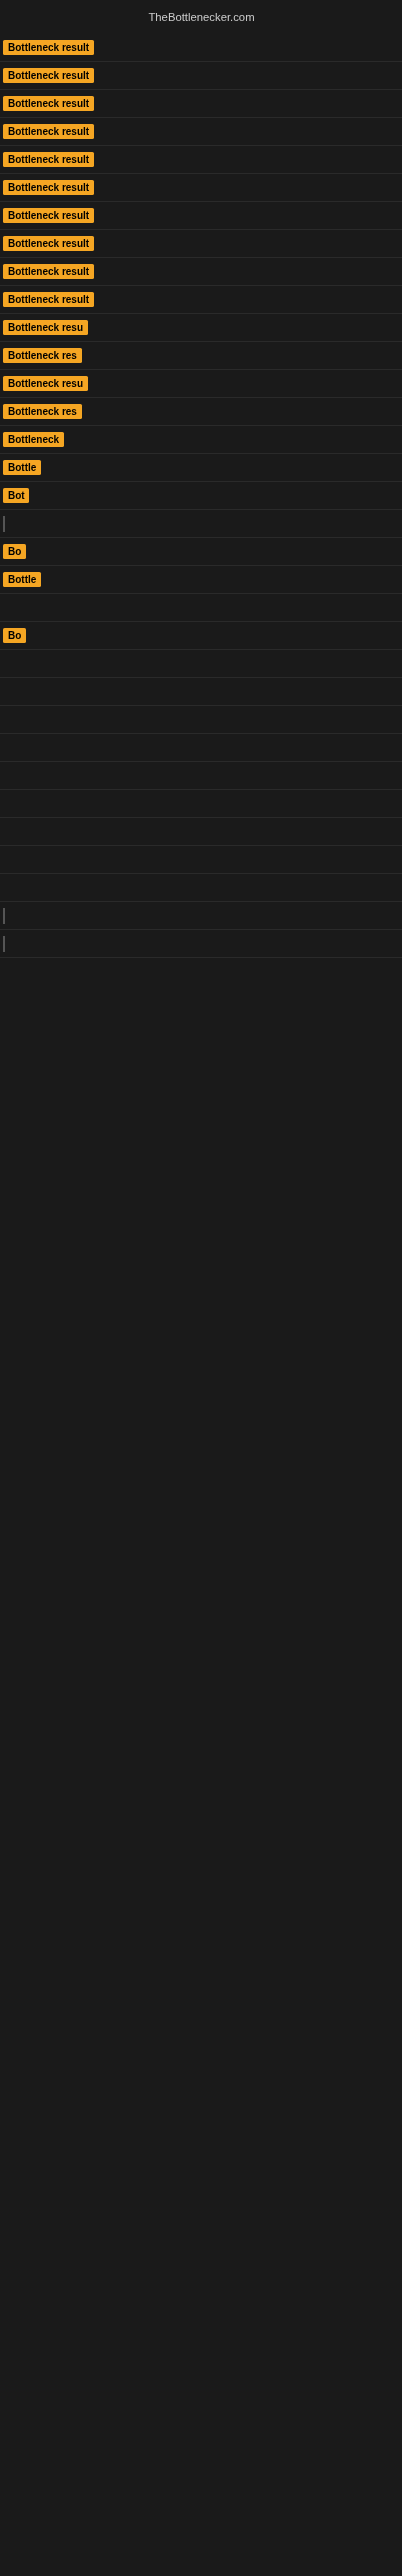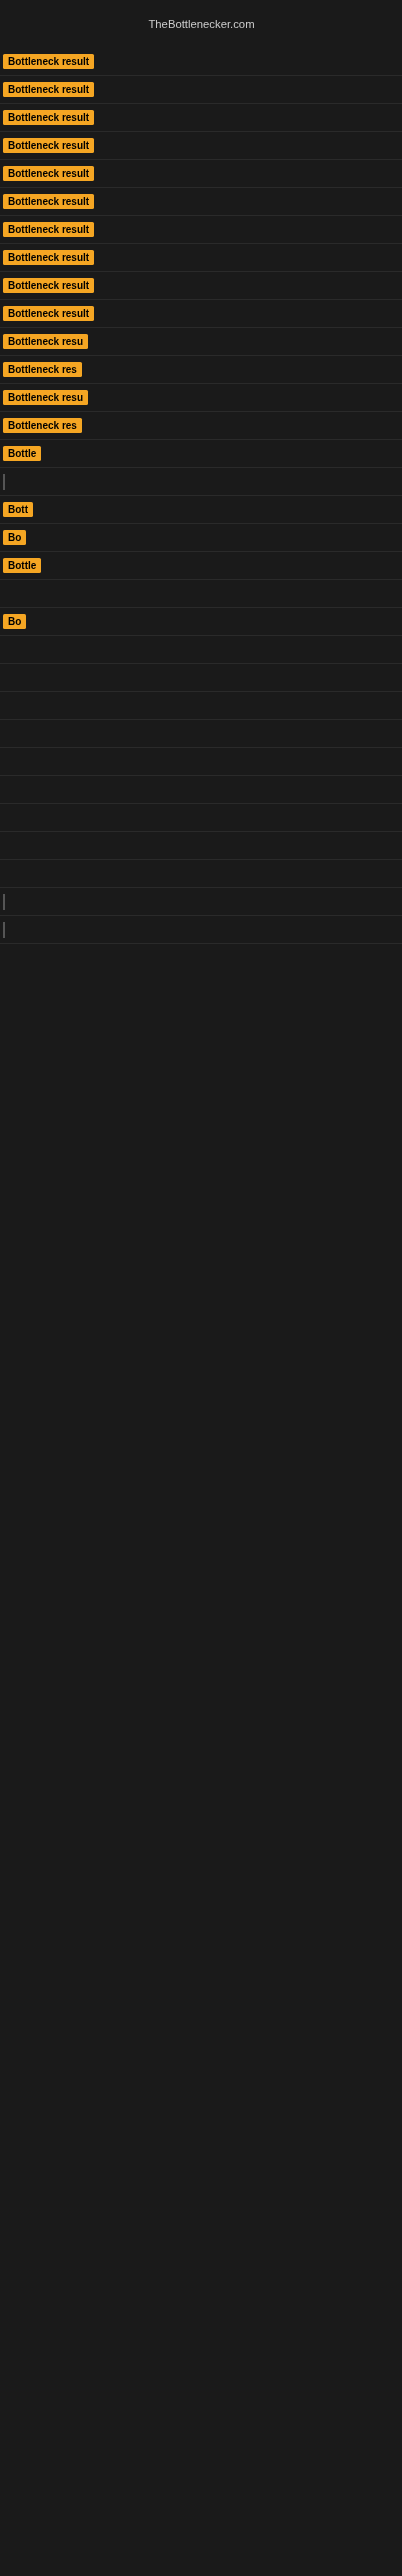--- a/index.html
+++ b/index.html
@@ -13,21 +13,21 @@
       min-height: 2576px;
       background-color: #1a1a1a;
       font-family: Arial, sans-serif;
       position: relative;
     }
 
     .site-title {
       text-align: center;
       color: #cccccc;
       font-size: 11.3px;
-      padding: 18px 0;
+      padding: 11px 0;
       background-color: #1a1a1a;
     }
 
     .bottleneck-badge {
       display: inline-block;
       background-color: #f5a623;
       color: #000000;
       font-size: 10px;
       font-weight: bold;
       padding: 2.4px 4.8px;
@@ -95,27 +95,30 @@
     <div class="row">
       <span class="bottleneck-badge">Bottleneck res</span>
     </div>
     <div class="row">
       <span class="bottleneck-badge">Bottleneck resu</span>
     </div>
     <div class="row">
       <span class="bottleneck-badge">Bottleneck res</span>
     </div>
     <div class="row">
+      <span class="bottleneck-badge">Bottleneck</span>
+    </div>
+    <div class="row">
       <span class="bottleneck-badge">Bottle</span>
     </div>
     <div class="row">
-      <div class="row-line"></div>
+      <span class="bottleneck-badge">Bot</span>
     </div>
     <div class="row">
-      <span class="bottleneck-badge">Bott</span>
+      <div class="row-line"></div>
     </div>
     <div class="row">
       <span class="bottleneck-badge">Bo</span>
     </div>
     <div class="row">
       <span class="bottleneck-badge">Bottle</span>
     </div>
     <div class="row"></div>
     <div class="row">
       <span class="bottleneck-badge">Bo</span>

